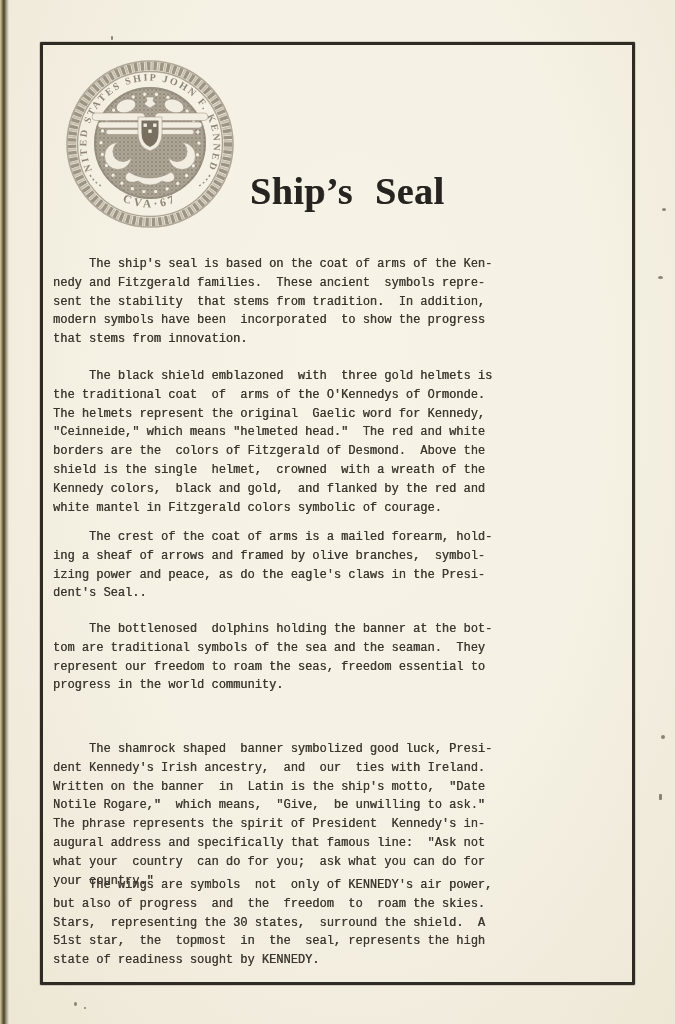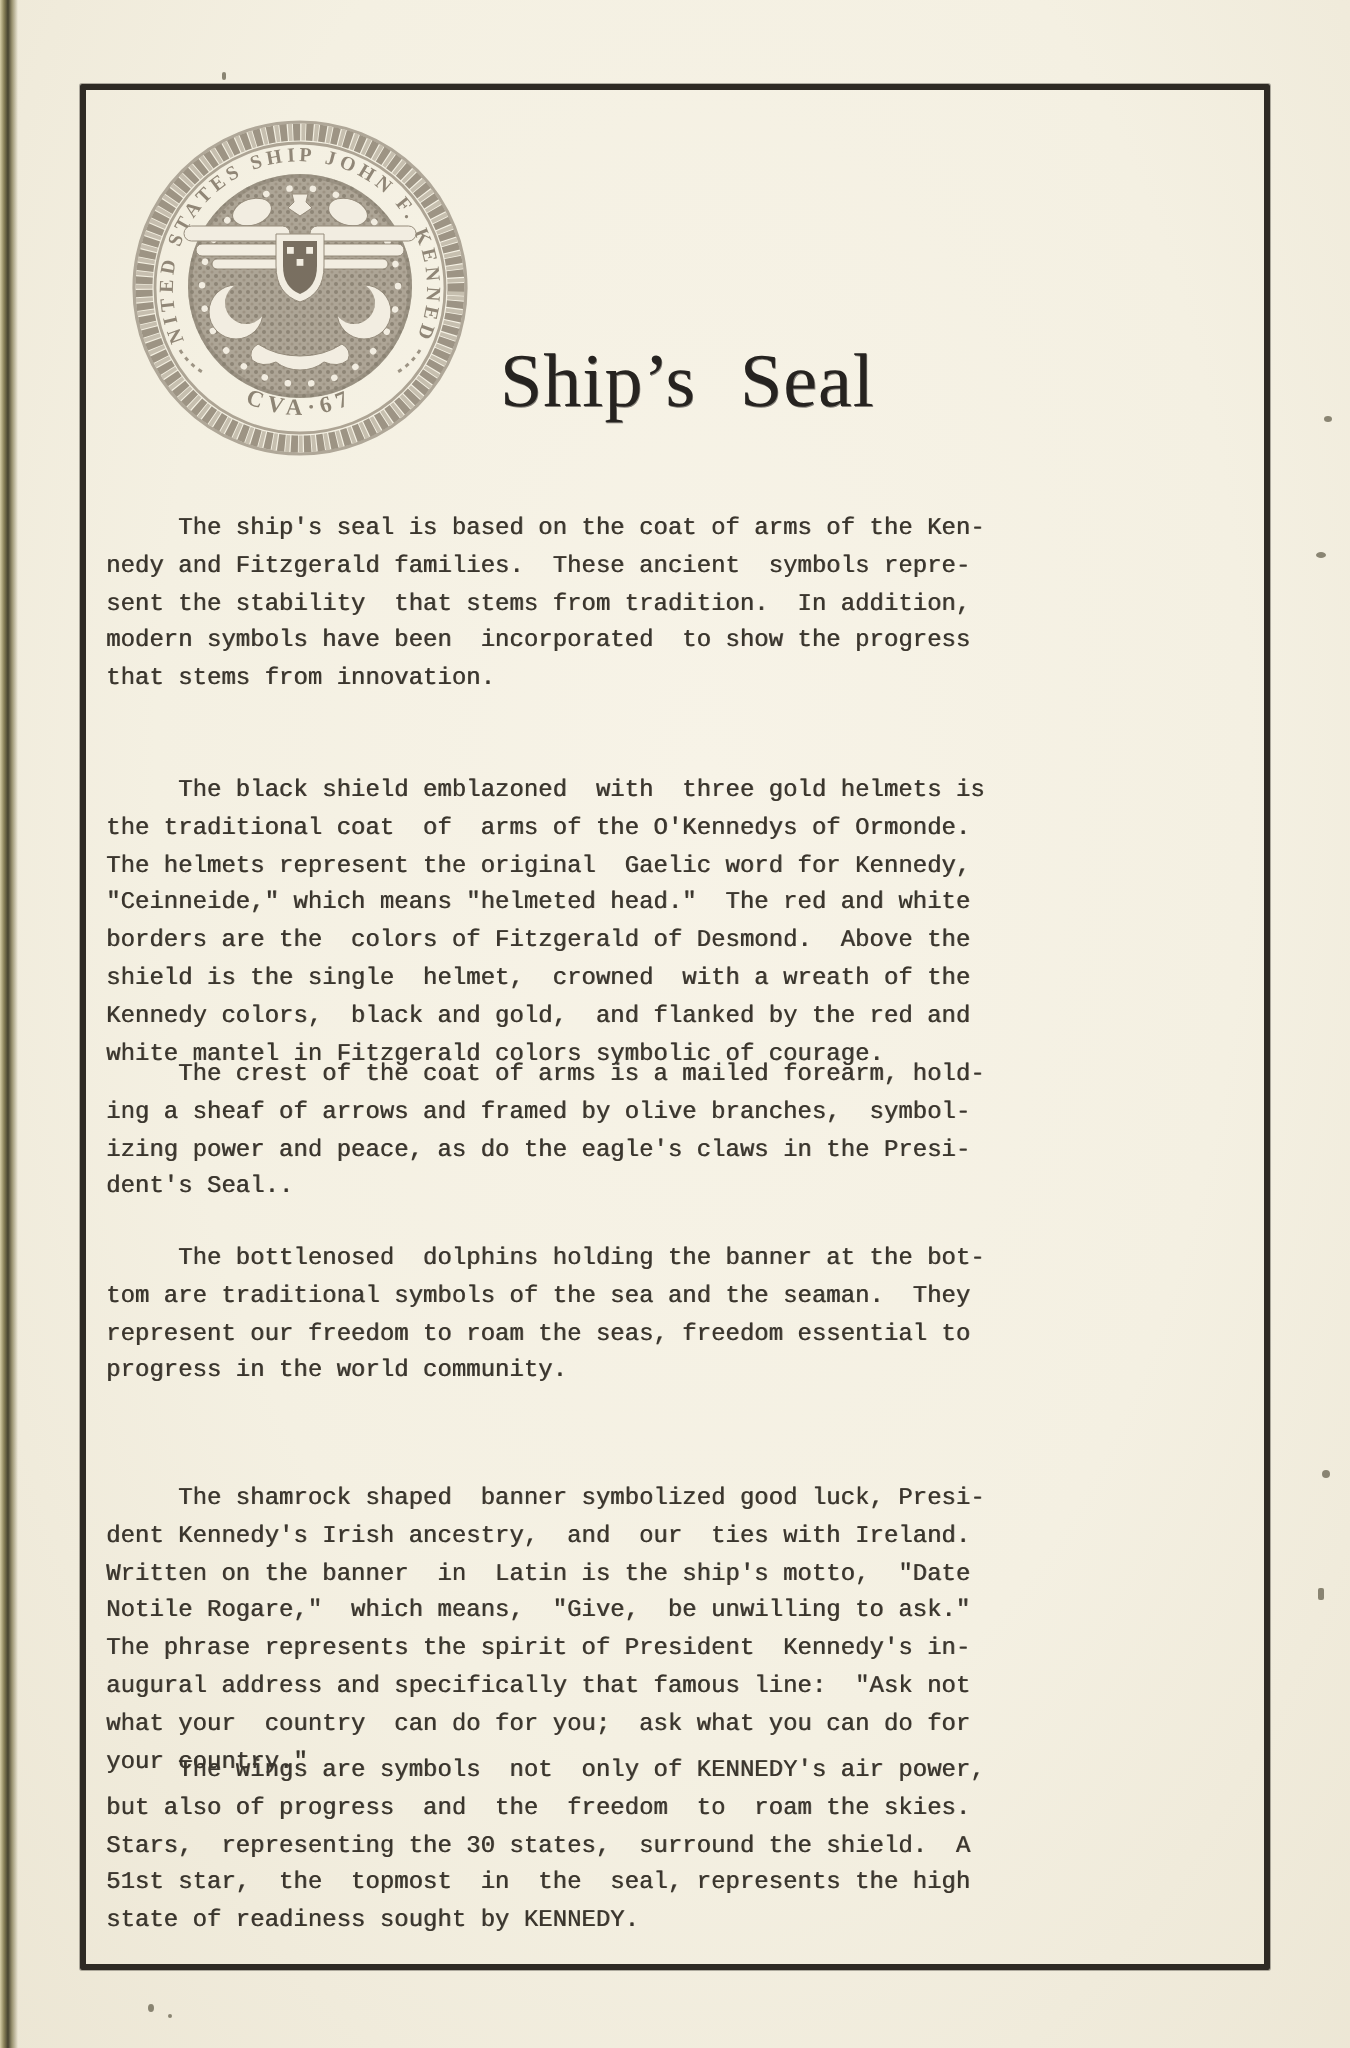--- a/index.html
+++ b/index.html
@@ -14,32 +14,32 @@
     background:linear-gradient(90deg,#d6cda6 0px,#8a8259 2px,#45412e 4px,#9a9371 6px,rgba(244,240,226,0) 9px);
   }
   .page-frame{
     position:absolute;left:40px;top:42px;width:595px;height:943px;
     box-sizing:border-box;border:3px solid #2e2a24;border-radius:1px;
     box-shadow:0 0 0 .5px rgba(46,42,36,.35);
   }
   .seal{position:absolute;left:63px;top:57px;width:174px;height:174px;opacity:.92;}
   .page-title{
     position:absolute;left:250px;top:172px;
-    font-family:"Liberation Serif",serif;font-weight:normal;font-size:38px;line-height:38px;
+    font-family:"Liberation Serif",serif;font-weight:bold;font-size:38px;line-height:38px;
     color:#262320;letter-spacing:.5px;word-spacing:12px;
     text-shadow:.4px .4px 0 rgba(38,35,32,.55);
     white-space:nowrap;
   }
   .para{
     position:absolute;left:53px;margin:0;
     font-family:"Liberation Mono",monospace;font-size:12px;line-height:18.8px;
     color:#3a352d;white-space:pre;
     text-shadow:.35px 0 0 rgba(58,53,45,.75);
   }
-  #p1{top:255px}#p2{top:386px}#p3{top:528px}#p4{top:620px}#p5{top:740px}#p6{top:876px}
+  #p1{top:255px}#p2{top:367px}#p3{top:528px}#p4{top:620px}#p5{top:740px}#p6{top:876px}
   .speck{position:absolute;background:#6f6a58;border-radius:50%;opacity:.8;}
   .sp1{left:662px;top:208px;width:4px;height:3px;}
   .sp2{left:658px;top:276px;width:5px;height:3px;}
   .sp3{left:661px;top:735px;width:4px;height:4px;}
   .sp4{left:659px;top:794px;width:3px;height:6px;border-radius:1px;}
   .sp5{left:74px;top:1002px;width:3px;height:4px;}
   .sp6{left:84px;top:1007px;width:2px;height:2px;}
   .sp7{left:111px;top:36px;width:2px;height:4px;border-radius:1px;}
 </style>
 </head>

